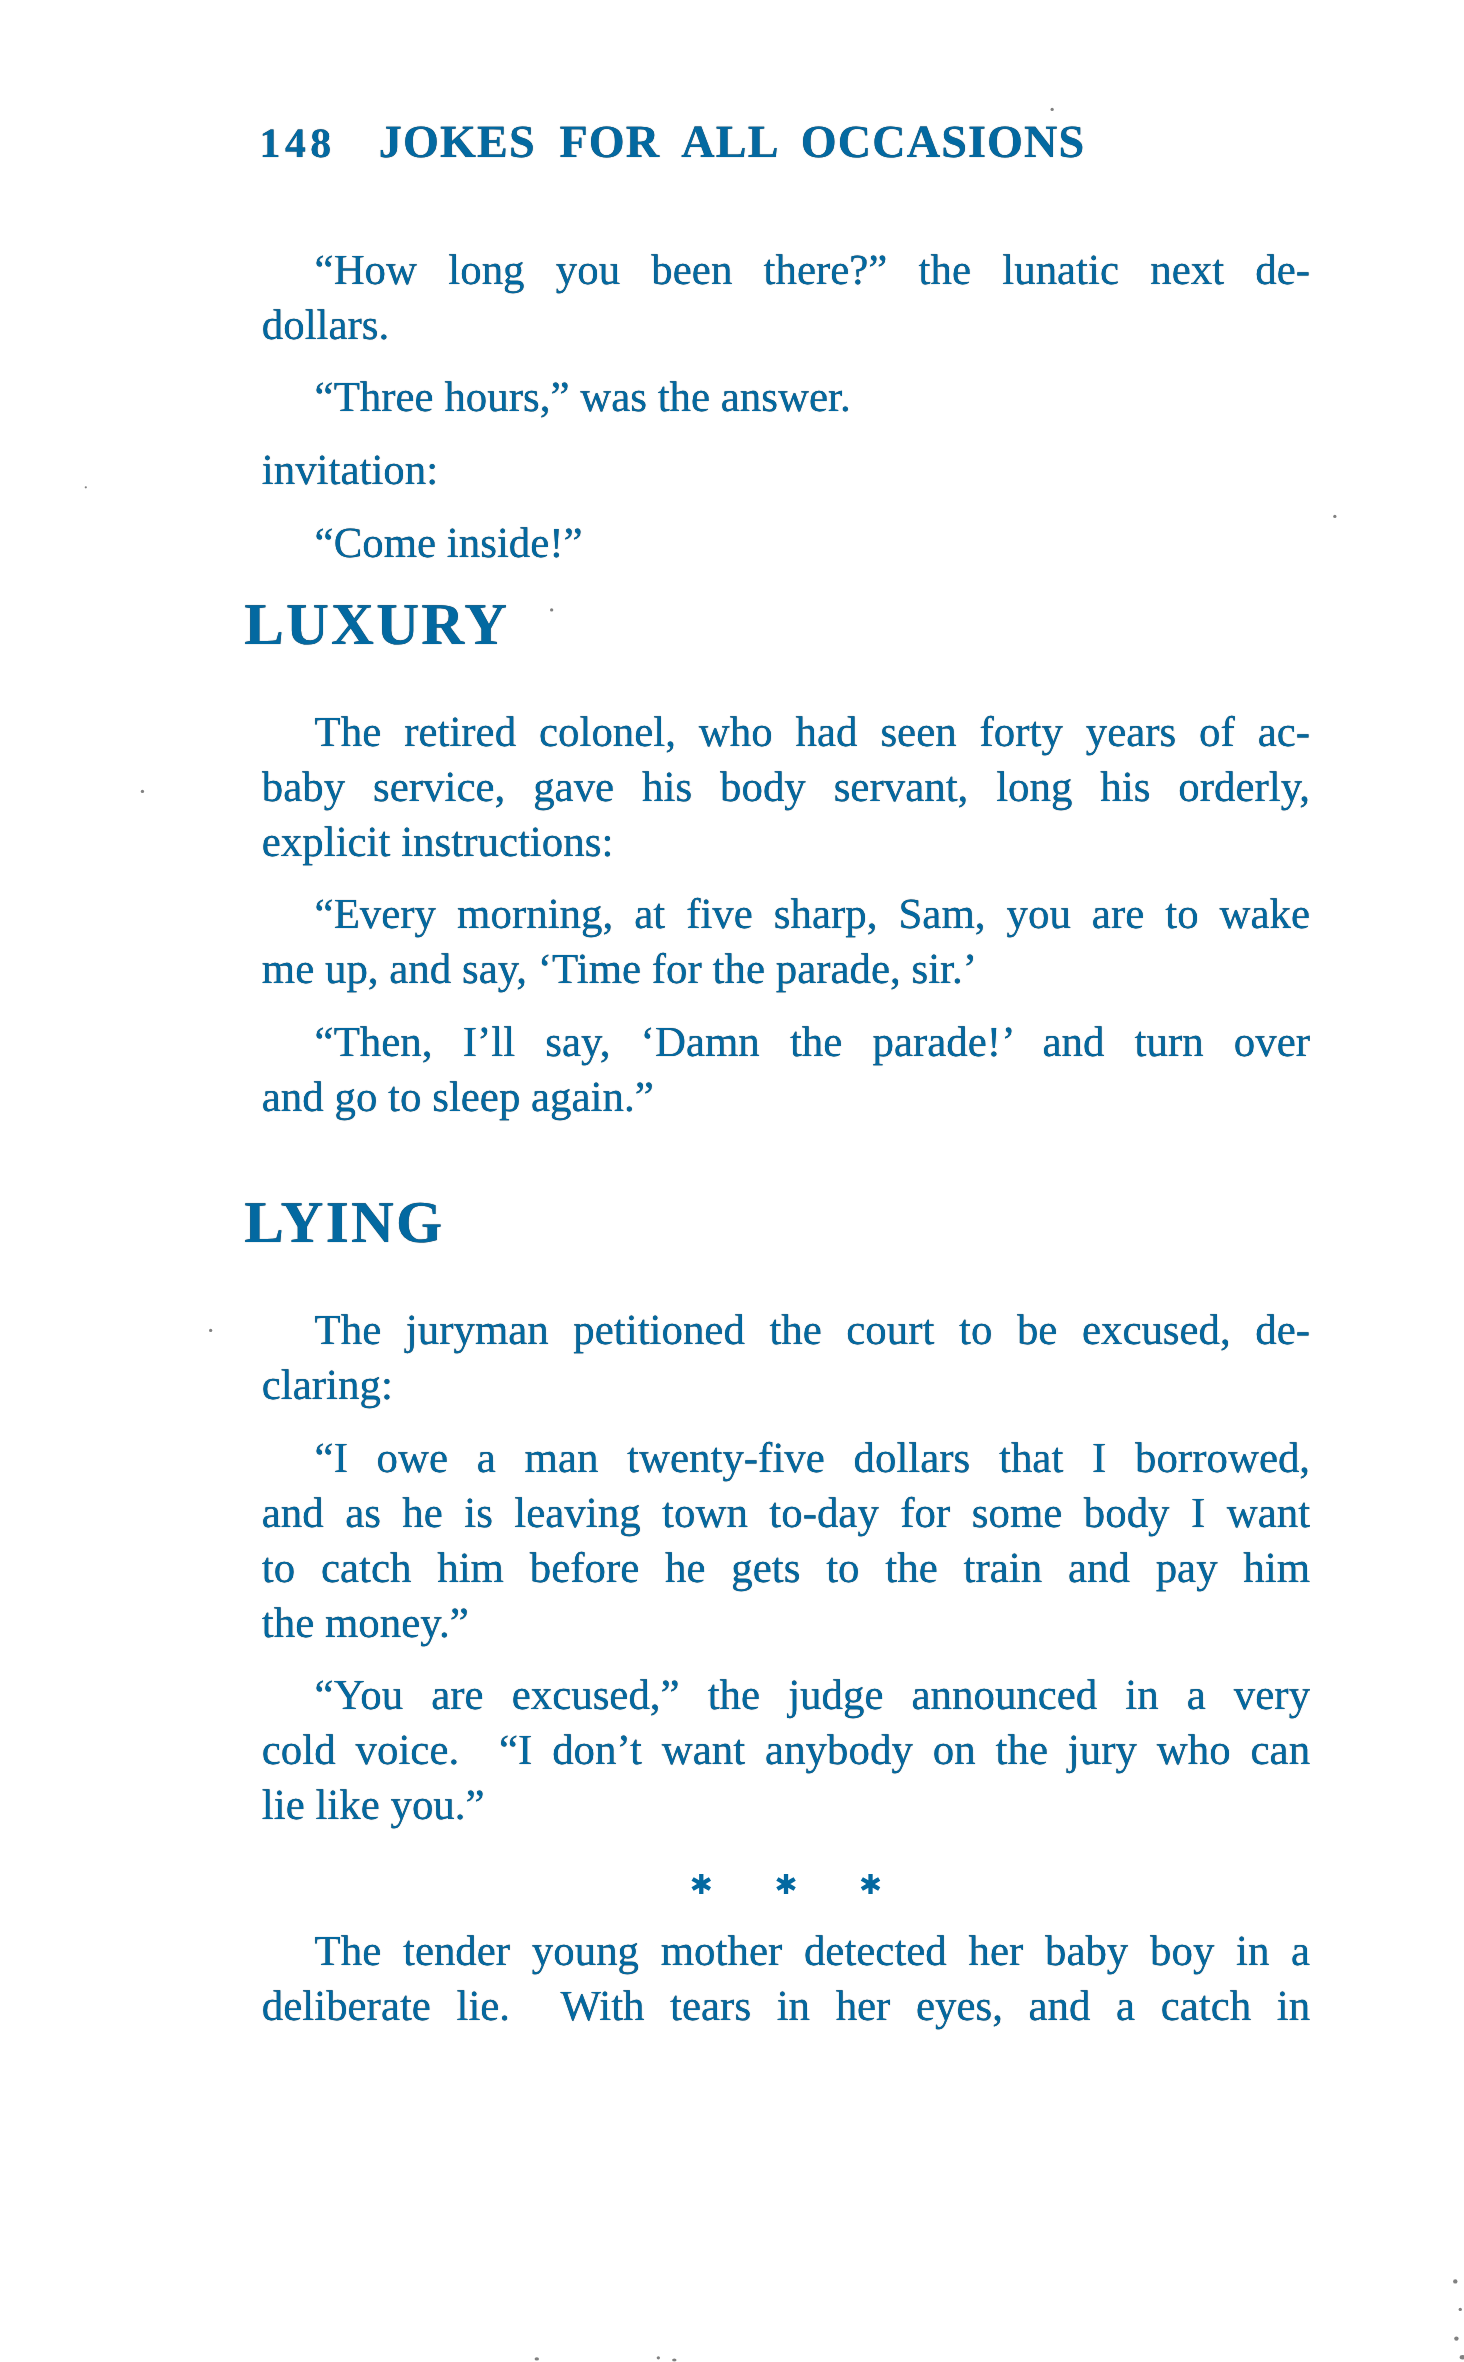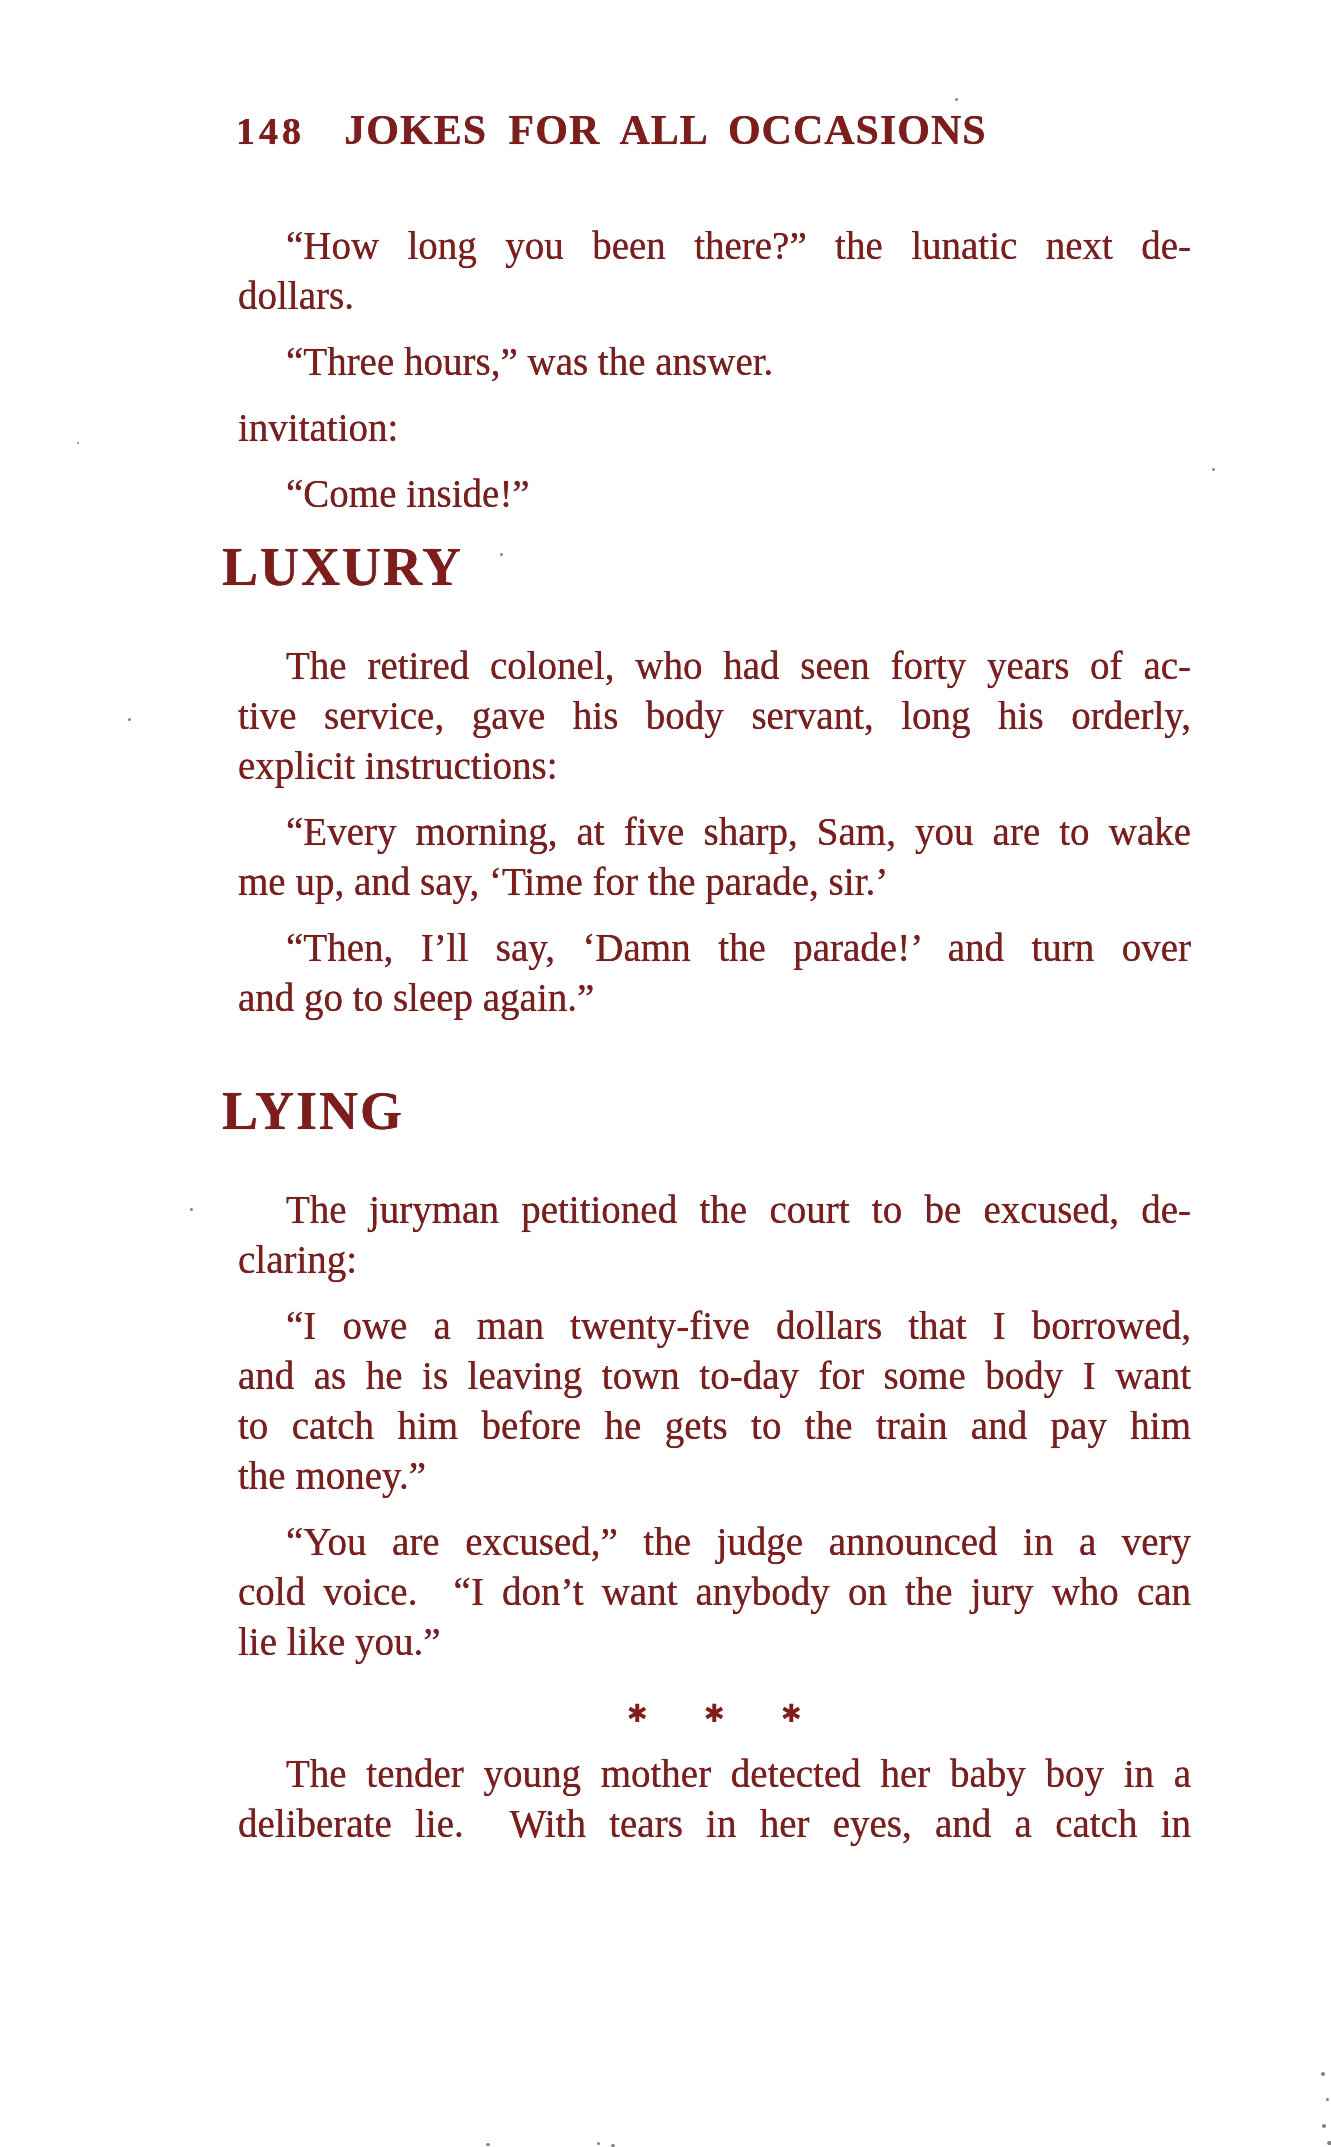--- a/index.html
+++ b/index.html
@@ -2,21 +2,21 @@
 <html><head>
 <meta charset="utf-8">
 <style>
   html, body { margin: 0; padding: 0; background: #ffffff; }
 
   .page {
     position: relative;
     width: 1331px;
     height: 2147px;
     background: #ffffff;
-    color: #7f1d1d;
+    color: #0369a1;
     font-family: "Liberation Serif", "DejaVu Serif", serif;
     overflow: hidden;
     text-shadow: 0 0 0.7px rgba(0,0,0,0.85); 
   }
 
   
   .header { position: absolute; top: 106px; left: 0; width: 100%; height: 48px; }
   .pagenum {
     position: absolute; left: 236px; top: 3px;
     font-size: 38px; font-weight: bold; letter-spacing: 4px;
@@ -86,21 +86,21 @@
       </div>
       <div class="para">
         <div class="ln end">invitation:</div>
       </div>
       <div class="para">
         <div class="ln end ind">“Come inside!”</div>
       </div>
       <div class="heading h-luxury">LUXURY</div>
       <div class="para">
         <div class="ln ind">The retired colonel, who had seen forty years of ac-</div>
-        <div class="ln">tive service, gave his body servant, long his orderly,</div>
+        <div class="ln">baby service, gave his body servant, long his orderly,</div>
         <div class="ln end">explicit instructions:</div>
       </div>
       <div class="para">
         <div class="ln ind">“Every morning, at five sharp, Sam, you are to wake</div>
         <div class="ln end">me up, and say, ‘Time for the parade, sir.’</div>
       </div>
       <div class="para">
         <div class="ln ind">“Then, I’ll say, ‘Damn the parade!’ and turn over</div>
         <div class="ln end">and go to sleep again.”</div>
       </div>

